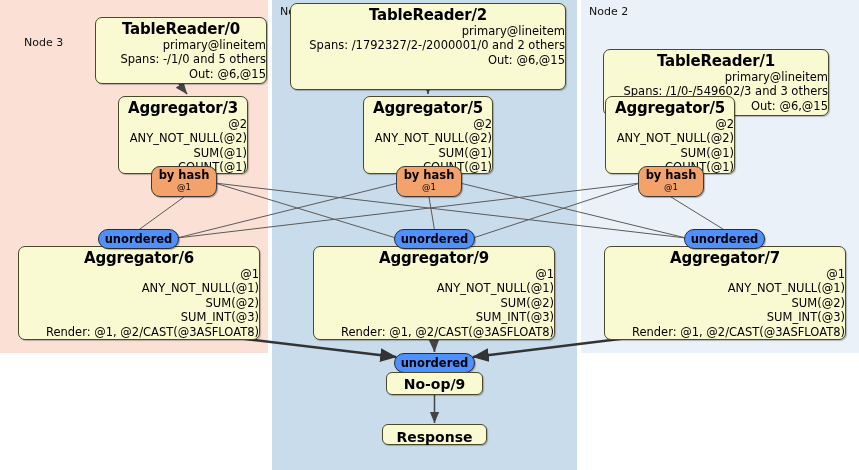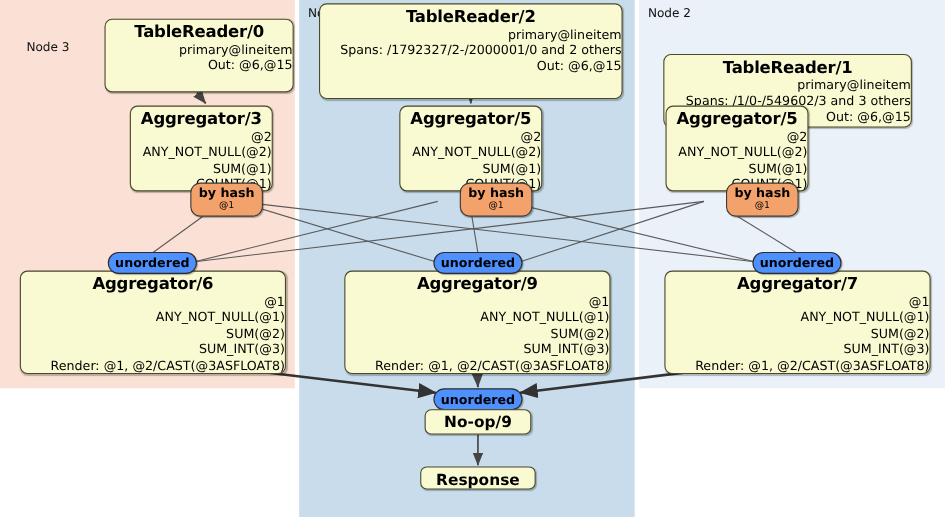--- a/index.html
+++ b/index.html
@@ -76,21 +76,20 @@
     font-size: 11.5px;
     line-height: 18px;
   }
   .pill.byhash {
     background: #f4a26c;
     border: 1px solid #3a3a3a;
     border-radius: 9px;
     font-size: 11.5px;
     line-height: 13px;
     padding-top: 2px;
-    margin-left: 22px;
   }
   .pill.byhash .h {
     display: block;
     font-weight: bold;
     font-size: 11.5px;
   }
   .pill.byhash .s {
     display: block;
     font-size: 8.5px;
     line-height: 11px;
@@ -147,20 +146,21 @@
         <line x1="434" y1="340" x2="434.5" y2="352" stroke="#444" stroke-width="1.8" marker-end="url(#arrow)"></line>
         <line x1="644" y1="336" x2="473" y2="357" stroke="#333" stroke-width="2.4" marker-end="url(#arrowthick)"></line>
         <line x1="434.5" y1="372" x2="434.5" y2="372" stroke="#444" stroke-width="1.4"></line>
         <line x1="434.5" y1="395" x2="434.5" y2="423" stroke="#444" stroke-width="1.5" marker-end="url(#arrow)"></line>
       </g>
   </svg>
 
   <div class="proc-box" id="box-tr0" style="left: 95px; top: 17px; width: 172px; height: 67px;">
     <span class="ttl">TableReader/0</span>
     <span class="ln">primary@lineitem</span>
+    <span class="ln">Spans: -/1/0 and 5 others</span>
     <span class="ln">Out: @6,@15</span>
   </div>
 
   <div class="proc-box" id="box-tr2" style="left: 290px; top: 3px; width: 276px; height: 87px;">
     <span class="ttl">TableReader/2</span>
     <span class="ln">primary@lineitem</span>
     <span class="ln">Spans: /1792327/2-/2000001/0 and 2 others</span>
     <span class="ln">Out: @6,@15</span>
   </div>
 

